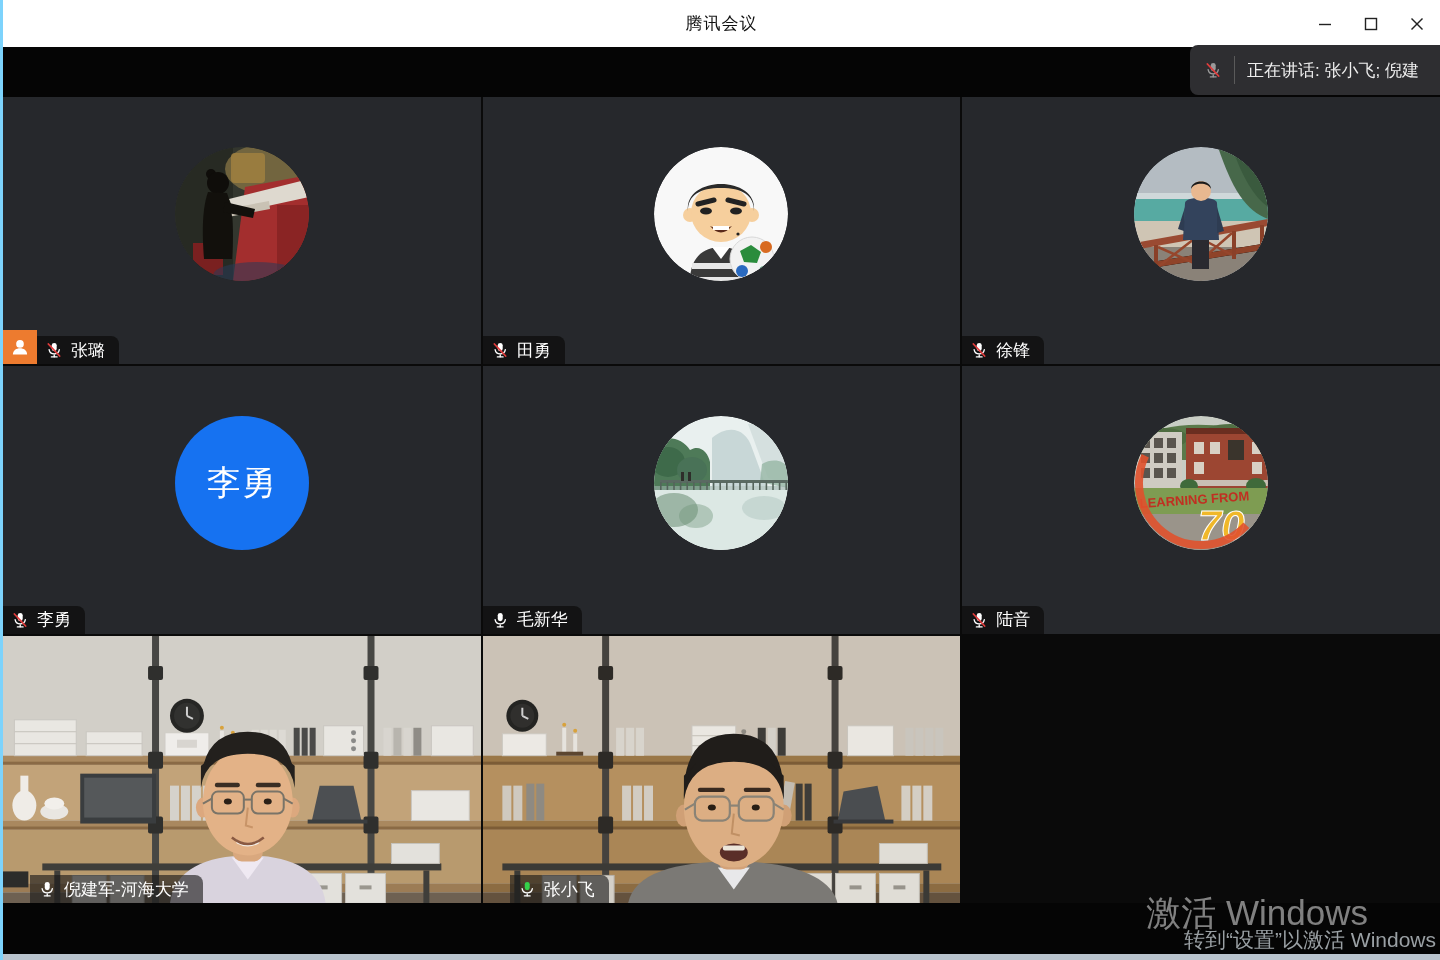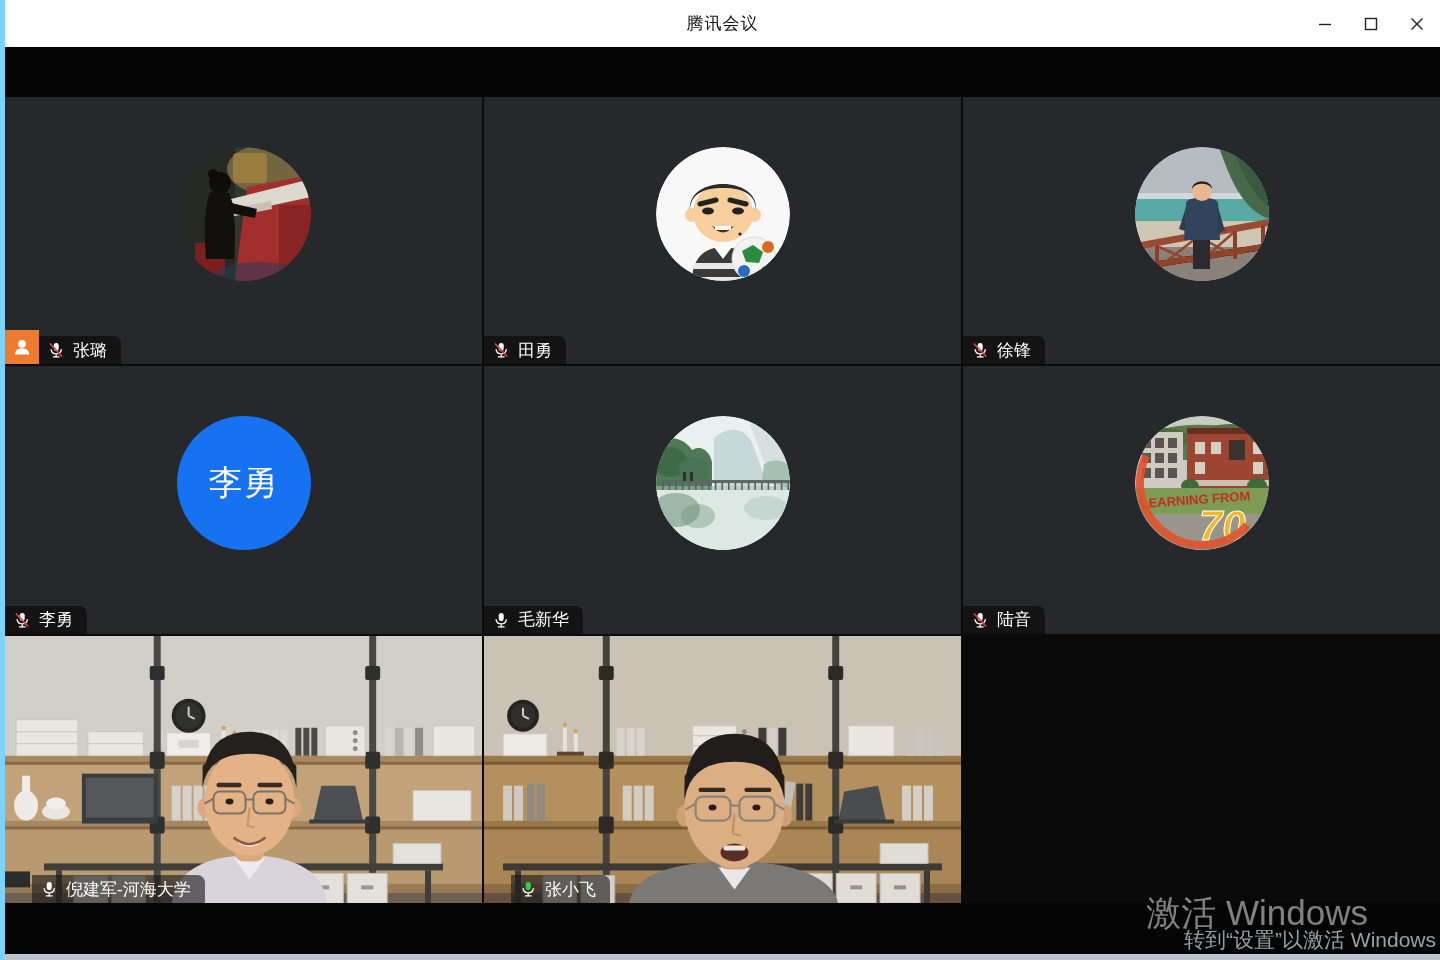--- a/index.html
+++ b/index.html
@@ -1,17 +1,17 @@
 <!DOCTYPE html>
 <html><head>
 <meta charset="utf-8">
 <style>
   html,body{margin:0;padding:0;background:#555;}
   .app{position:relative;width:1440px;height:960px;background:#000000;overflow:hidden;
-       font-family:"Liberation Sans","DejaVu Sans",sans-serif;border-left:5px solid #7dd3fc;box-sizing:border-box;}
+       font-family:"Liberation Sans","DejaVu Sans",sans-serif;border-left:3px solid #7dd3fc;box-sizing:border-box;}
   
   .titlebar{position:absolute;top:0;left:0;right:0;height:47px;background:#ffffff;
             display:flex;align-items:center;justify-content:center;}
   .titlebar .wtitle{font-size:17px;color:#111;letter-spacing:1px;}
   .wcontrols{position:absolute;right:0;top:0;height:47px;display:flex;}
   .wbtn{width:46px;height:47px;display:flex;align-items:center;justify-content:center;cursor:default;}
   .wbtn svg{stroke:#222;stroke-width:1.4;fill:none;}
   
   .topband{position:absolute;top:47px;left:0;right:0;height:50px;background:#050505;}
   .banner{position:absolute;top:45px;right:0;height:50px;width:250px;background:#2e2e31;
@@ -71,20 +71,31 @@
         <svg width="14" height="14" viewBox="0 0 14 14">
             <line x1="1.5" y1="1.5" x2="12.5" y2="12.5"></line>
             <line x1="12.5" y1="1.5" x2="1.5" y2="12.5"></line>
           </svg>
       </div>
     </div>
   </div>
 
   <div class="topband"></div>
 
+  <div class="banner">
+    <svg class="mic gray" viewBox="0 0 24 24">
+      <rect class="cap" x="9" y="2.5" width="6.6" height="11" rx="3.3"></rect>
+      <path class="st" d="M5.5 11.5a6.9 6.9 0 0 0 13.6 0"></path>
+      <line class="st" x1="12.3" y1="18.6" x2="12.3" y2="21"></line>
+      <line class="st" x1="8.5" y1="21.2" x2="16.1" y2="21.2"></line>
+      <line class="slash" x1="4.5" y1="4" x2="19.5" y2="20"></line>
+    </svg>
+    <div class="divider"></div>
+    <div class="btext">正在讲话: 张小飞; 倪建</div>
+  </div>
 
   <div class="grid">
 
     <div class="cell">
       <div class="avatar">
         <svg viewBox="0 0 134 134">
           <defs>
               <clipPath id="cp1">
                 <circle cx="67" cy="67" r="67"></circle>
               </clipPath>

